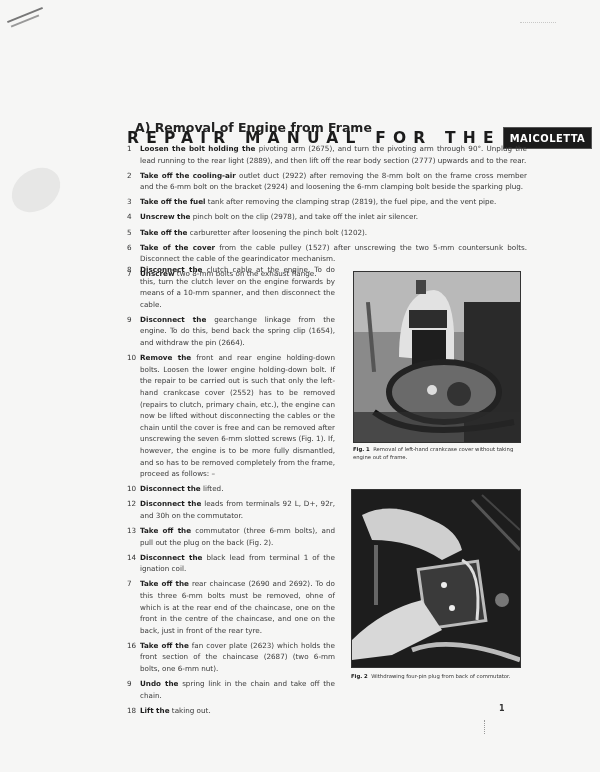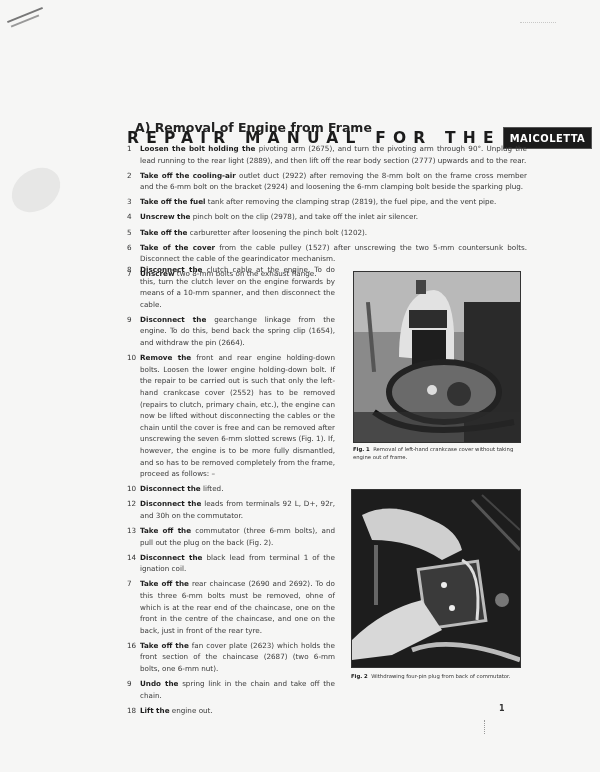--- a/index.html
+++ b/index.html
@@ -152,21 +152,21 @@
     <div class="step">
         <span class="num">16</span>
         <span class="txt"><b>Take off the</b><span> fan cover plate (2623) which holds the front section of the chaincase (2687) (two 6-mm bolts, one 6-mm nut).</span></span>
       </div>
     <div class="step">
         <span class="num">9</span>
         <span class="txt"><b>Undo the</b><span> spring link in the chain and take off the chain.</span></span>
       </div>
     <div class="step">
         <span class="num">18</span>
-        <span class="txt"><b>Lift the</b><span> engine out.</span></span>
+        <span class="txt"><b>Lift the</b><span> taking out.</span></span>
       </div>
   </div>
 
   <div class="fig fig1">
     <svg width="166" height="170" viewBox="0 0 166 170">
       <rect x="0" y="0" width="166" height="170" fill="#8a8a8a"></rect>
       <rect x="0" y="0" width="166" height="60" fill="#b9b9b9"></rect>
       <rect x="110" y="30" width="56" height="140" fill="#2a2a2a"></rect>
       <path d="M45 85 Q45 20 80 18 Q98 20 100 60 L100 90 Z" fill="#e2e2e2"></path>
       <rect x="55" y="38" width="38" height="18" fill="#2d2d2d"></rect>

